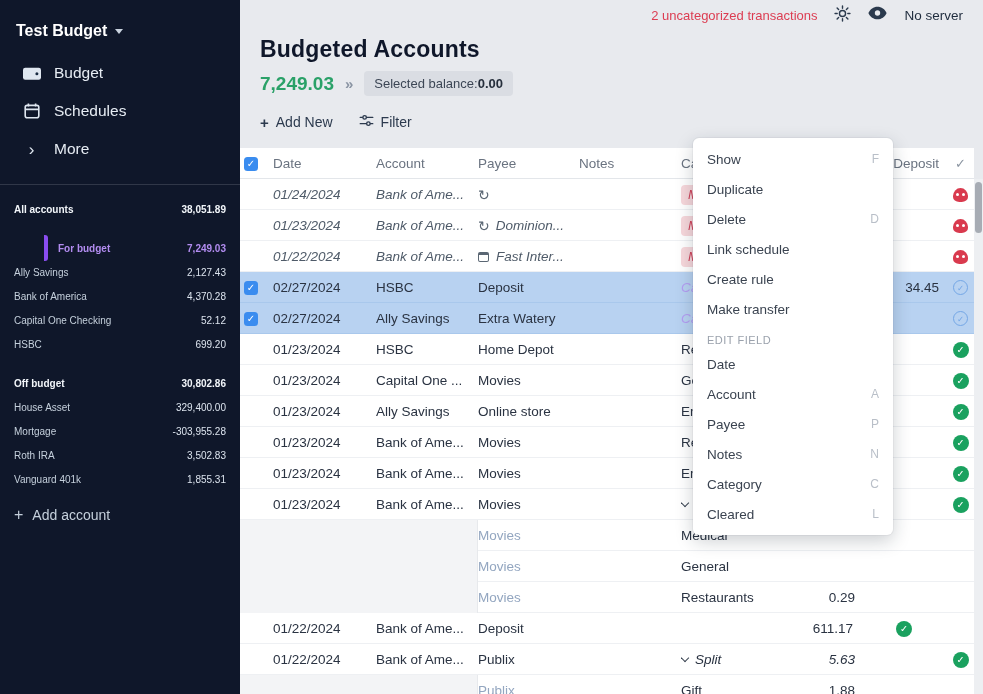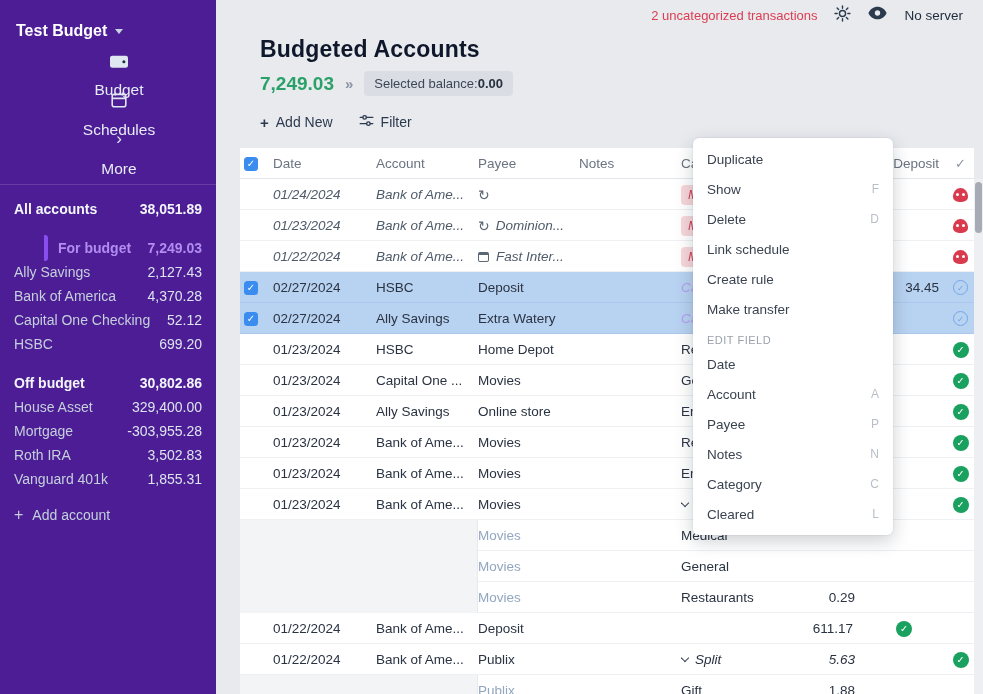--- a/index.html
+++ b/index.html
@@ -1,30 +1,30 @@
 <!DOCTYPE html>
 <html><head>
 <meta charset="utf-8">
 <style>
   * { margin:0; padding:0; box-sizing:border-box; }
   html,body { width:983px; height:694px; }
   body { font-family:"Liberation Sans", sans-serif; }
   .app { position:relative; width:983px; height:694px; overflow:hidden; background:#e8eaee; }
 
   
-  .sidebar { position:absolute; left:0; top:0; width:216px; height:694px; background:#4c1d95; color:#e7edf4;text-align:right; }
+  .sidebar { position:absolute; left:0; top:0; width:240px; height:694px; background:#0f172a; color:#e7edf4;text-align:right; }
   .budget-title { display:flex; align-items:center; gap:8px; padding:22px 16px 10px 16px; font-size:16px; font-weight:bold; color:#ffffff; cursor:default; }
   .caret-down { width:0; height:0; border-left:4.5px solid transparent; border-right:4.5px solid transparent; border-top:5.5px solid #c9d3df; display:inline-block; }
   .nav { margin-top:4px; }
-  .nav-item { display:flex; align-items:center; gap:13px; height:38px; padding-left:22px; font-size:15.5px; color:#e7edf4;flex-direction:column; }
+  .nav-item { display:flex; align-items:center; gap:13px; height:38px; padding-left:22px; font-size:15.5px; color:#e7edf4; }
   .nav-icon { width:19px; display:flex; justify-content:center; align-items:center; }
   .more-chev { font-size:17px; color:#dfe7f0; line-height:1; }
   .side-divider { border-top:1px solid rgba(255,255,255,0.14); margin-top:16px; }
   .acct-section { padding:0 14px; }
-  .acct-row { display:flex; justify-content:space-between; align-items:center; height:24px; font-size:14px; }
+  .acct-row { display:flex; justify-content:space-between; align-items:center; height:24px; font-size:10px; }
   .acct-row .acct-label { color:#c5d0dc; }
   .acct-row .acct-val { color:#dce4ee; }
   .acct-head { font-weight:bold; }
   .acct-head .acct-label, .acct-head .acct-val { color:#f2f6fa; }
   .mt12 { margin-top:12px; } .mt15 { margin-top:15px; }
   .for-budget { position:relative; font-weight:bold;margin-left:44px; }
   .for-budget .acct-label, .for-budget .acct-val { color:#b28cf0; }
   .for-budget .accent-bar { position:absolute; left:-14px; top:-1px; width:4px; height:26px; background:#8a4df0; border-radius:0 3px 3px 0; }
   .add-account { display:flex; align-items:center; gap:9px; margin:15px 0 0 14px; font-size:14px; color:#c5d0dc; }
   .add-account .plus { font-size:16px; color:#c5d0dc; }
@@ -522,28 +522,28 @@
             <div class="cell c-clr"></div>
           </div>
         </div>
     </div>
     <div class="scroll-track">
       <div class="scroll-thumb"></div>
     </div>
 
     <div class="ctx-menu" id="ctx-menu">
         <div class="menu-item">
+          <span>Show</span>
+          <span class="menu-shortcut">F</span>
+        </div>
+        <div class="menu-item">
           <span>Duplicate</span>
           <span class="menu-shortcut"></span>
         </div>
         <div class="menu-item">
-          <span>Show</span>
-          <span class="menu-shortcut">F</span>
-        </div>
-        <div class="menu-item">
           <span>Delete</span>
           <span class="menu-shortcut">D</span>
         </div>
         <div class="menu-item">
           <span>Link schedule</span>
           <span class="menu-shortcut"></span>
         </div>
         <div class="menu-item">
           <span>Create rule</span>
           <span class="menu-shortcut"></span>

